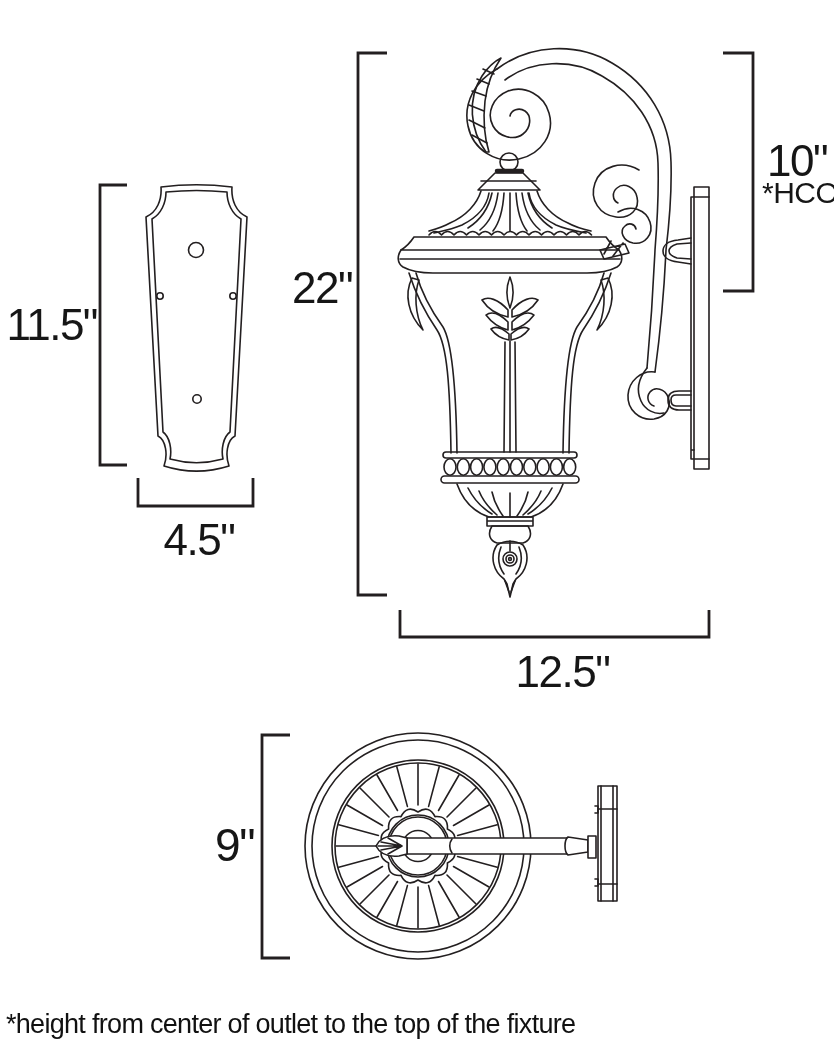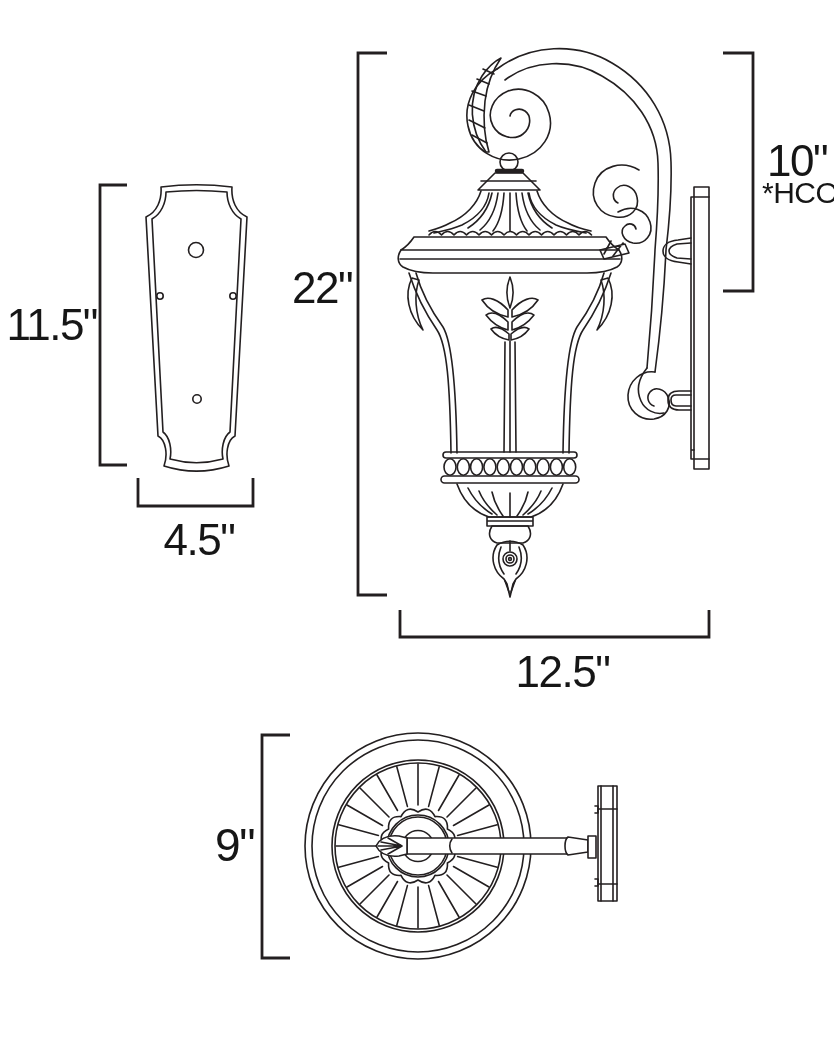--- a/index.html
+++ b/index.html
@@ -165,14 +165,15 @@
   <div class="dim" style="left:268px;top:266px;width:84px;text-align:right;">22"</div>
 
   <div class="dim" style="left:480px;top:650px;width:165px;text-align:center;">12.5"</div>
 
   <div class="dim" style="left:767px;top:139px;width:66px;text-align:left;">10"</div>
 
   <div class="dim small" style="left:762px;top:178px;width:72px;text-align:right;">*HCO</div>
 
   <div class="dim" style="left:192px;top:822px;width:62px;text-align:right;font-size:46px;">9"</div>
 
+  <div class="footnote">*height from center of outlet to the top of the fixture</div>
 
 </div>
 
 </body></html>

